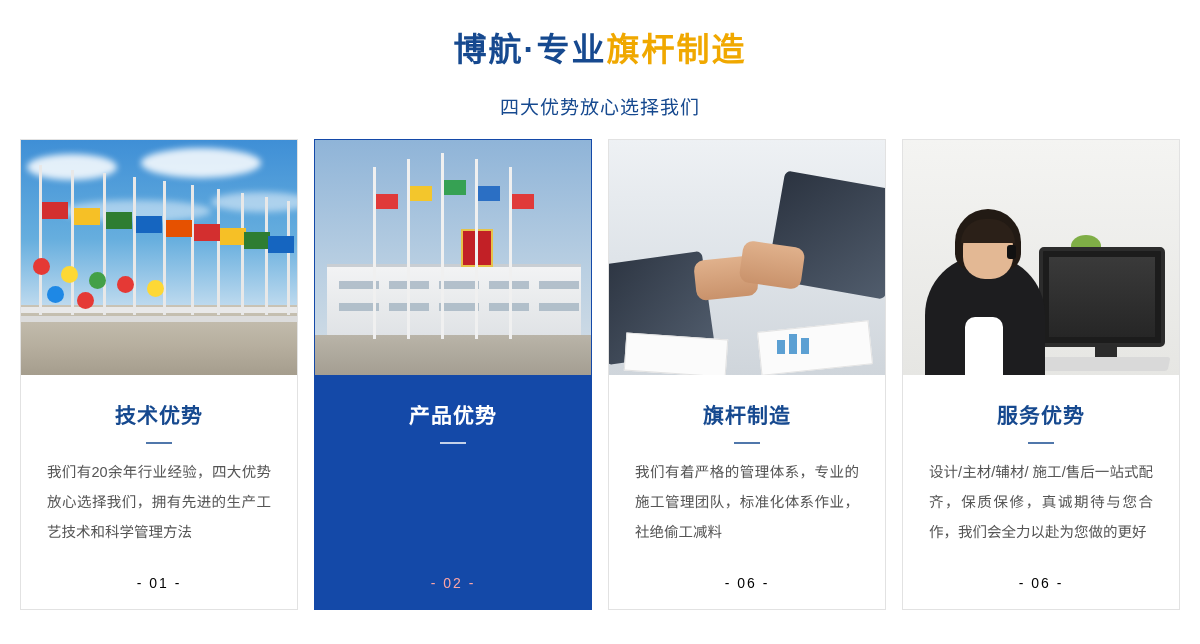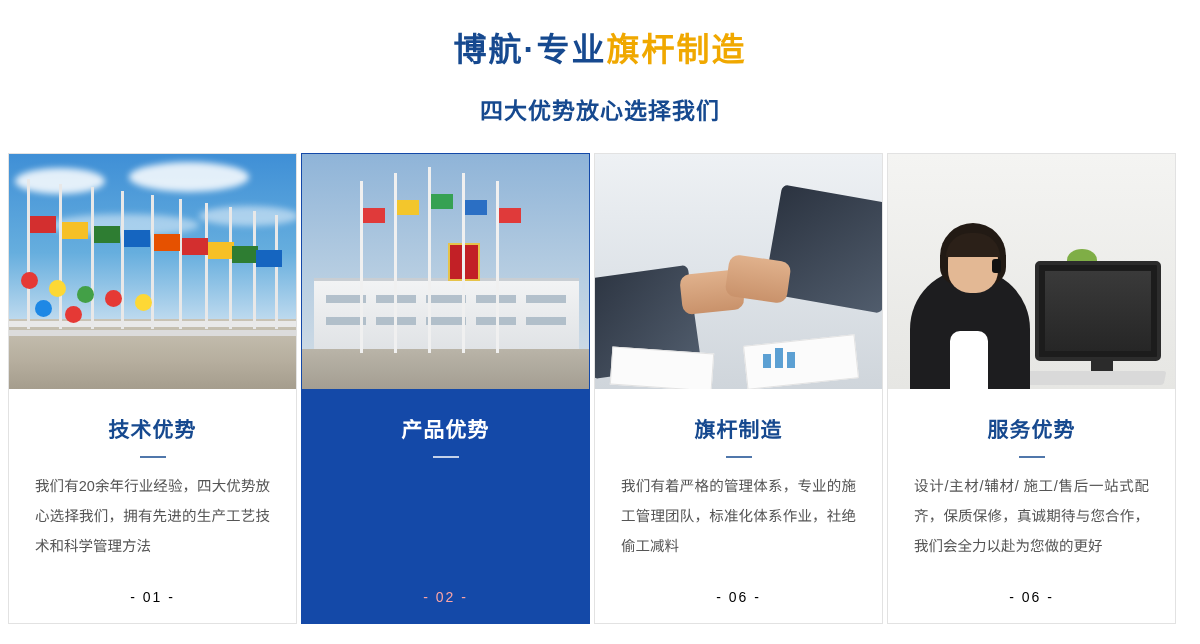--- a/index.html
+++ b/index.html
@@ -31,32 +31,32 @@
     font-weight: bold;
     letter-spacing: 2px;
     line-height: 1.2;
     margin: 0;
     color: #1a4fa0;
   }
   .main-title .t-dark { color: #16498f; }
   .main-title .t-gold { color: #f0a800; }
   .sub-title {
     margin: 22px 0 0 0;
-    font-size: 23px;
+    font-size: 19px;
     color: #16498f;
     letter-spacing: 1px;
-    font-weight: bold;
+    font-weight: normal;
   }
 
   
   .cards {
     display: flex;
-    gap: 4px;
-    padding: 0 8px;
-    margin-top: 27px;
+    gap: 16px;
+    padding: 0 20px;
+    margin-top: 20px;
     box-sizing: border-box;
   }
   .card {
     width: 289px;
     background: #ffffff;
     border: 1px solid #e2e2e2;
     box-sizing: border-box;
     display: flex;
     flex-direction: column;
     height: 471px;

